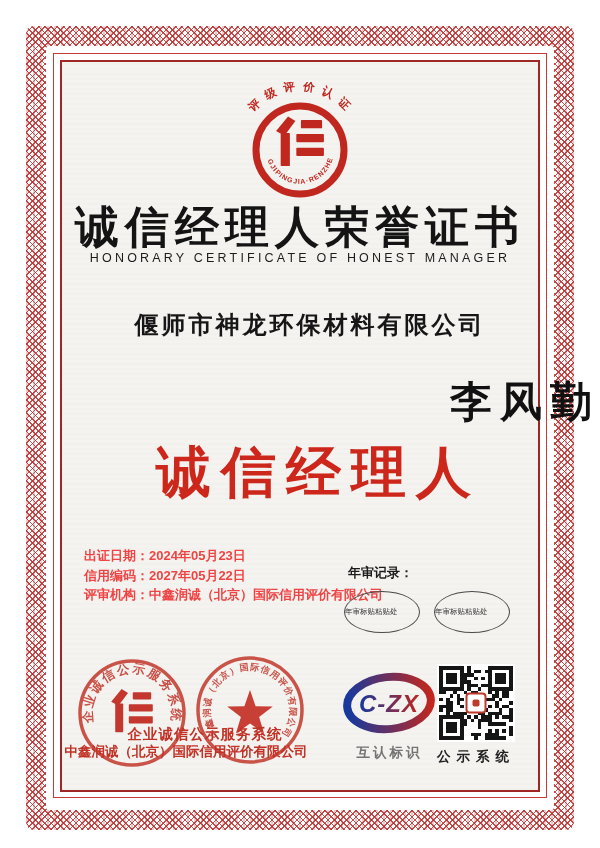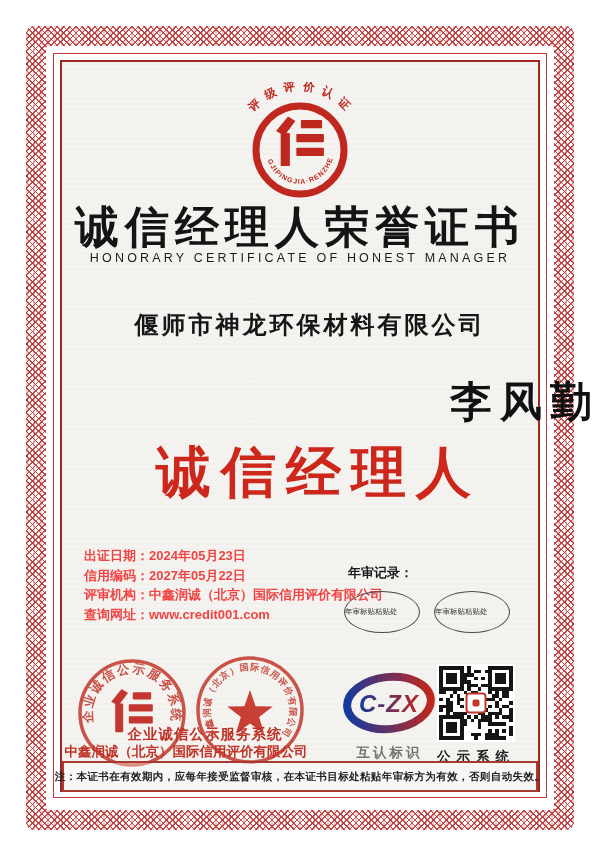--- a/index.html
+++ b/index.html
@@ -100,23 +100,20 @@
   <div class="abs details">
     <div class="row">
       <span>出证日期：</span><span>2024年05月23日</span>
     </div>
     <div class="row">
       <span>信用编码：</span><span>2027年05月22日</span>
     </div>
     <div class="row">
       <span>评审机构：</span><span>中鑫润诚（北京）国际信用评价有限公司</span>
     </div>
-    <div class="row">
-      <span>查询网址：</span><span>www.credit001.com</span>
-    </div>
   </div>
 
   <div class="abs annual-label">年审记录：</div>
   <div class="abs sticker sticker1">
       <span>年审标贴粘贴处</span>
     </div>
   <div class="abs sticker sticker2">
       <span>年审标贴粘贴处</span>
     </div>
 
@@ -600,17 +597,14 @@
         <div class="q"></div>
         <div></div>
         <div></div>
       </div>
     <div class="abs qr-icon">
         <span></span>
       </div>
   </div>
   <div class="abs qr-label">公示系统</div>
 
-  <div class="abs note-box">
-    <span>注：本证书在有效期内，应每年接受监督审核，在本证书目标处粘贴年审标方为有效，否则自动失效。</span>
-  </div>
 
 </div>
 
 </body></html>

